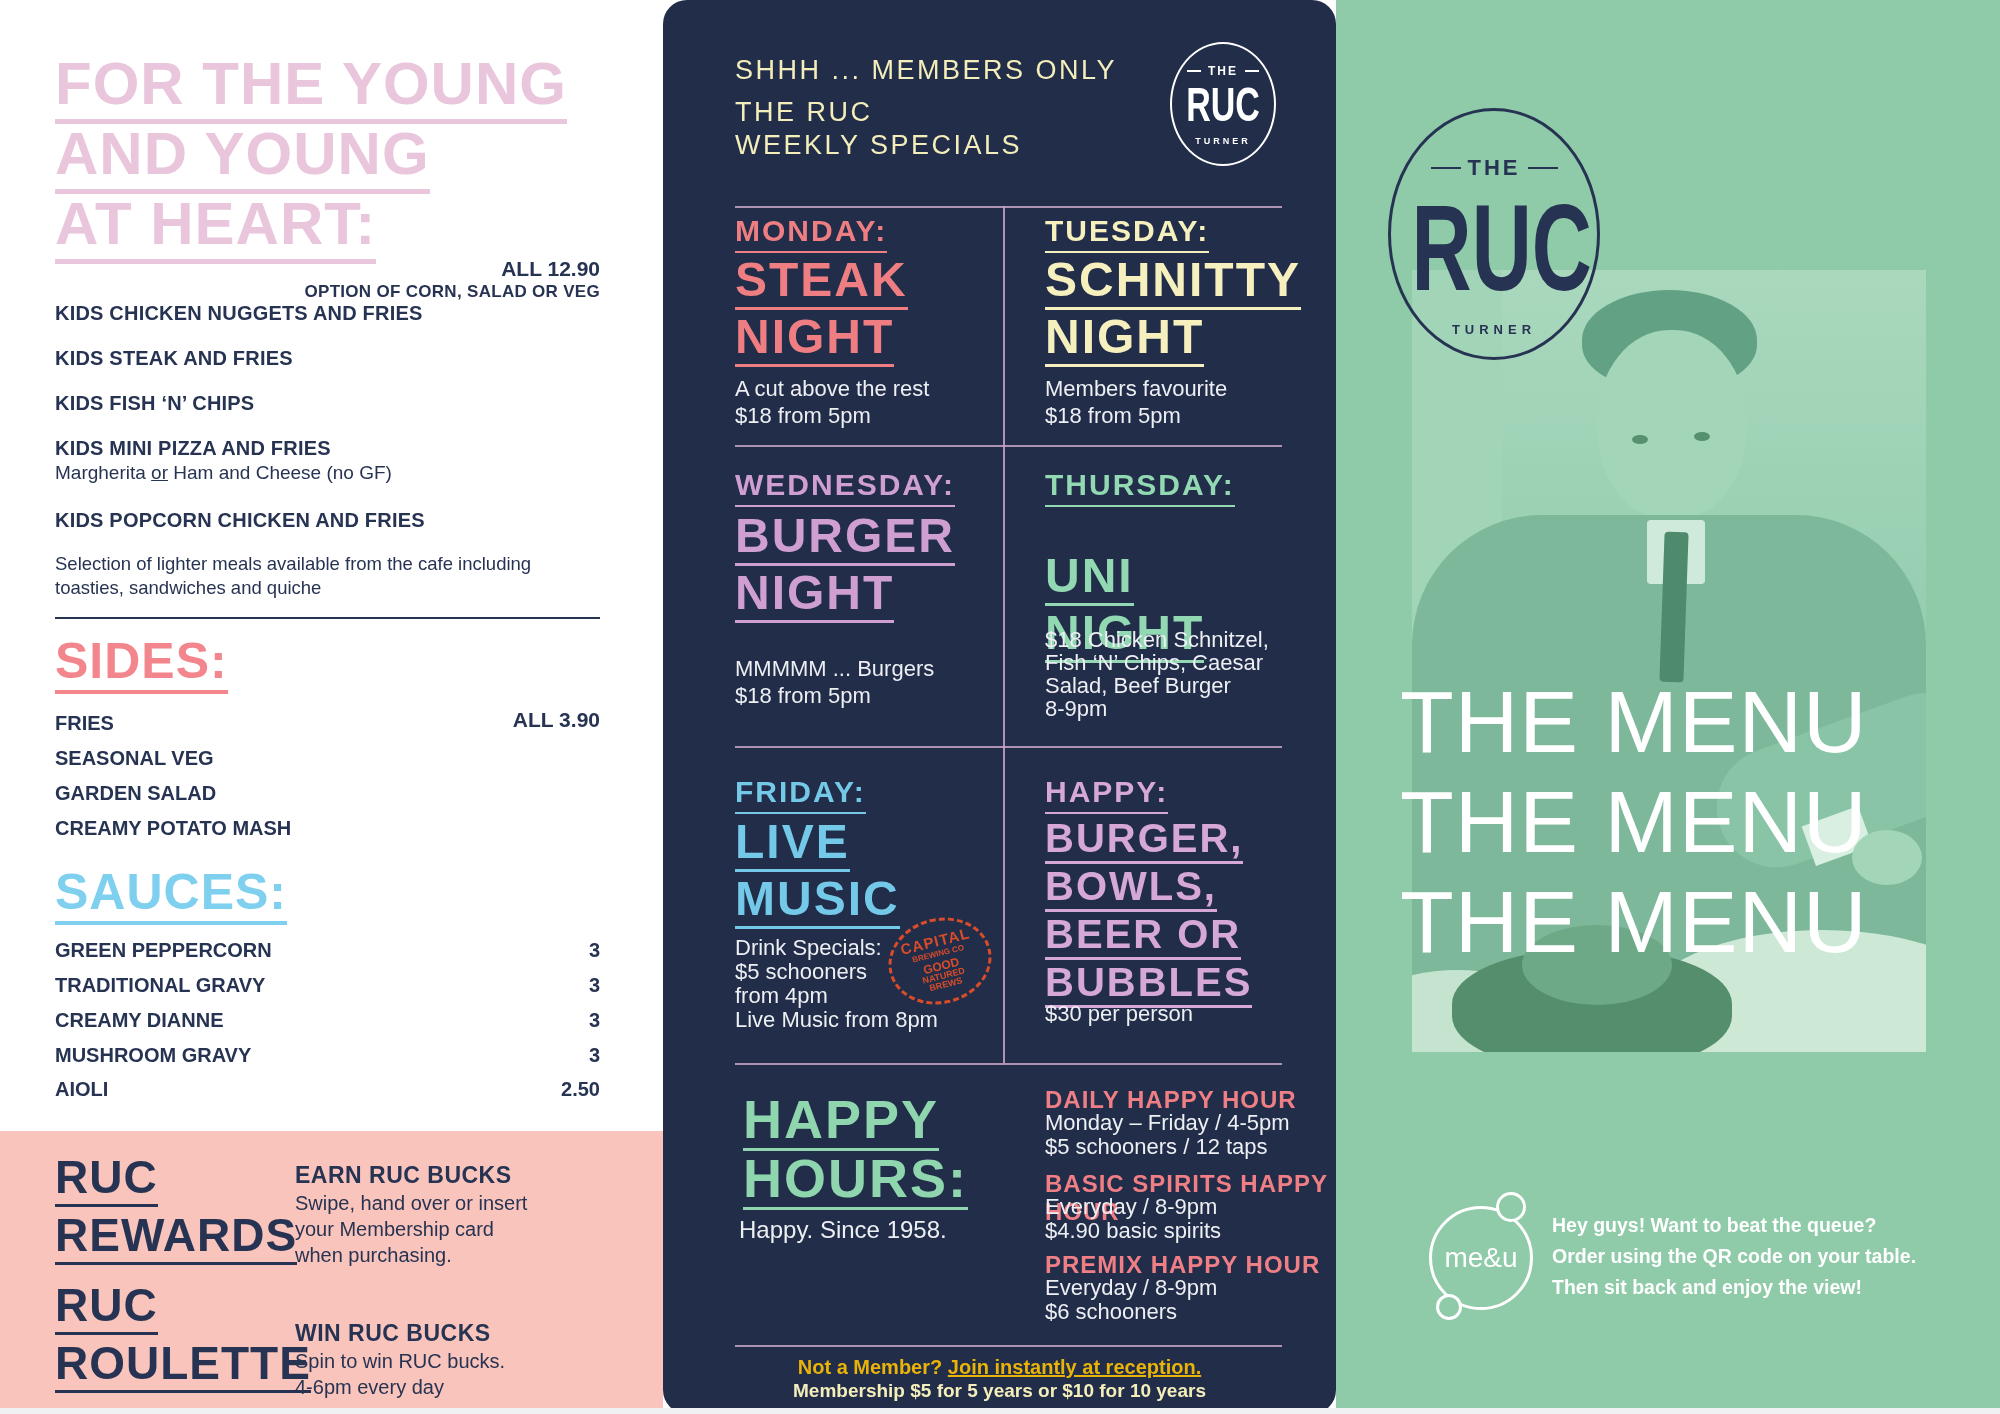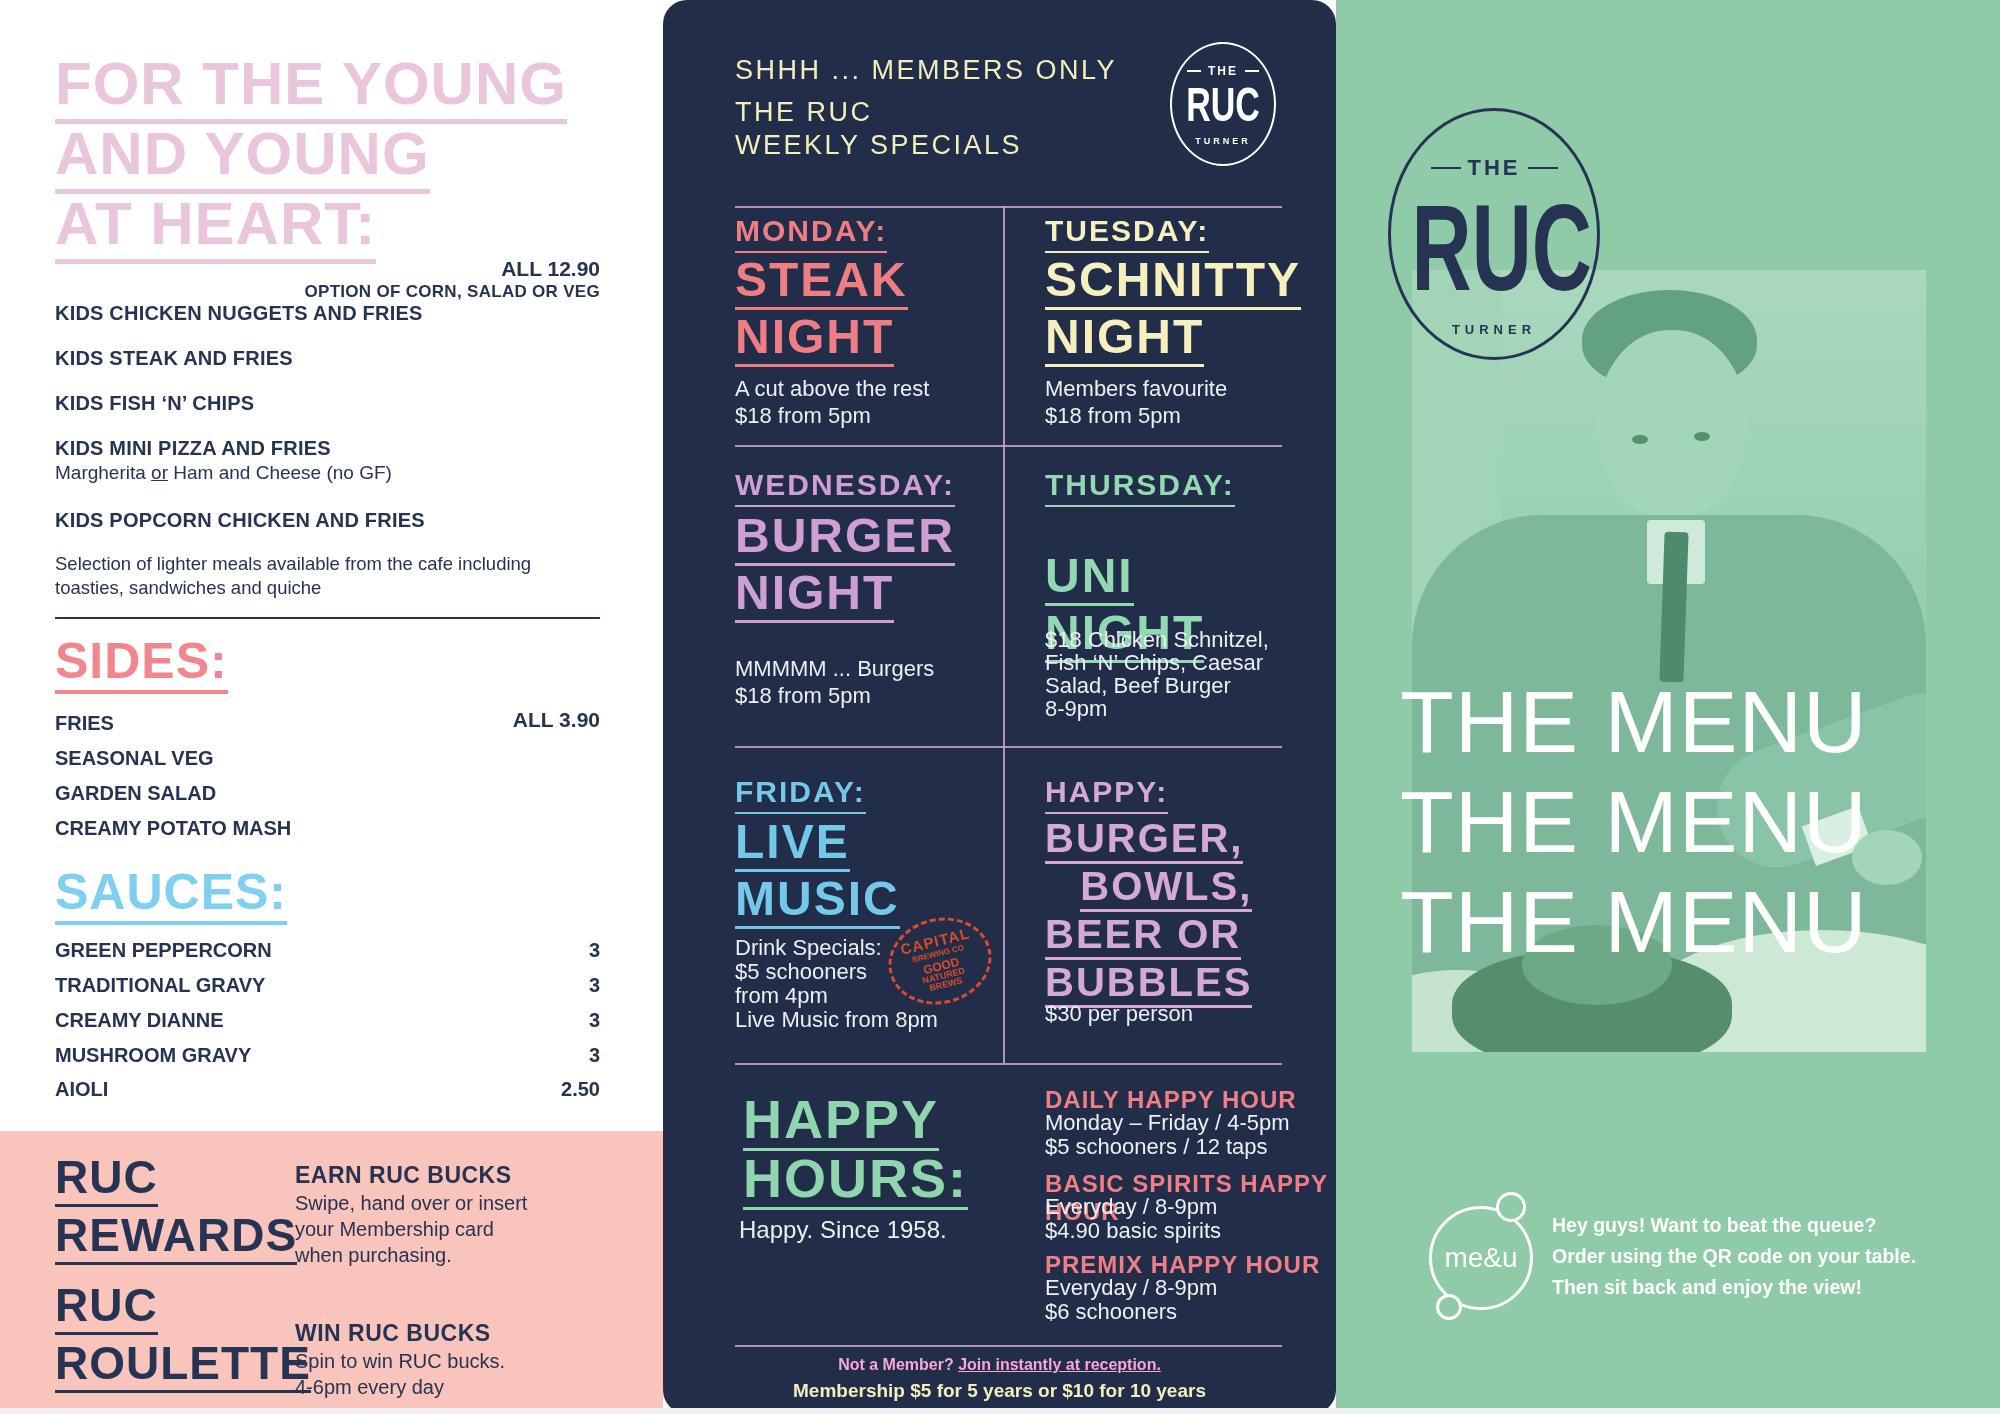--- a/index.html
+++ b/index.html
@@ -49,21 +49,21 @@
            justify-content:center; text-align:center; line-height:1; }
   .bd1 { font-size:15px; font-weight:700; letter-spacing:1px; }
   .bd2 { font-size:8px; font-weight:700; margin:2px 0; }
   .bd3 { font-size:12px; font-weight:700; }
   .bd4 { font-size:9px; font-weight:700; }
   .hh-line { font-size:54px; font-weight:700; letter-spacing:2px; line-height:54px; color:#8fd6af; }
   .hh-line .ul { border-bottom-width:3.5px; padding-bottom:2px; }
   .hh-tag { font-size:24px; color:#edeff3; }
   .hhe-title { font-size:24px; font-weight:700; color:#ef7e85; letter-spacing:1px; }
   .hhe-text { font-size:22px; color:#edeff3; line-height:24px; }
-  .mid-f1 { font-size:16px; font-weight:700; color:#f9a8d4; }
+  .mid-f1 { font-size:20px; font-weight:700; color:#eab308; }
   .flink { text-decoration:underline; }
   .mid-f2 { font-size:19px; font-weight:700; color:#f4eebb; }
 
   
   .panel-right { background:#8fcba9; }
   .photo { background:linear-gradient(180deg,#a9d8bd 0%,#98cfb2 40%,#8cc7a8 100%); overflow:hidden; }
   .menu-line { font-size:88px; color:#ffffff; letter-spacing:1px; line-height:100px; }
   .logo { border-radius:50%; text-align:center; }
   .lg-the { display:flex; align-items:center; justify-content:center; gap:7px; font-weight:700; }
   .lg-dash { height:2.5px; background:currentColor; }
@@ -231,21 +231,21 @@
       <div class="bd1">CAPITAL</div>
       <div class="bd2">BREWING CO</div>
       <div class="bd3">GOOD</div>
       <div class="bd4">NATURED</div>
       <div class="bd4">BREWS</div>
     </div>
 
     <div class="abs day-label c5" style="left:382px;top:775px;"><span class="ul">HAPPY:</span></div>
     <div class="abs sp-title sp-title-sm c5" style="left:382px;top:818px;">
       <div class="sp-line" style="margin-bottom:2px;"><span class="ul">BURGER,</span></div>
-      <div class="sp-line" style="margin-bottom:2px;text-align:right;"><span class="ul">BOWLS,</span></div>
+      <div class="sp-line" style="margin-bottom:2px;"><span class="ul">BOWLS,</span></div>
       <div class="sp-line" style="margin-bottom:2px;"><span class="ul">BEER OR</span></div>
       <div class="sp-line" style="margin-bottom:2px;"><span class="ul">BUBBLES</span></div>
     </div>
     <div class="abs sp-desc" style="left:382px;top:1000px;">
       <div>$30 per person</div>
     </div>
 
     <div class="abs hh-line" style="left:80px;top:1092px;"><span class="ul">HAPPY</span></div>
     <div class="abs hh-line" style="left:80px;top:1151px;"><span class="ul">HOURS:</span></div>
     <div class="abs hh-tag" style="left:76px;top:1216px;">Happy. Since 1958.</div>

